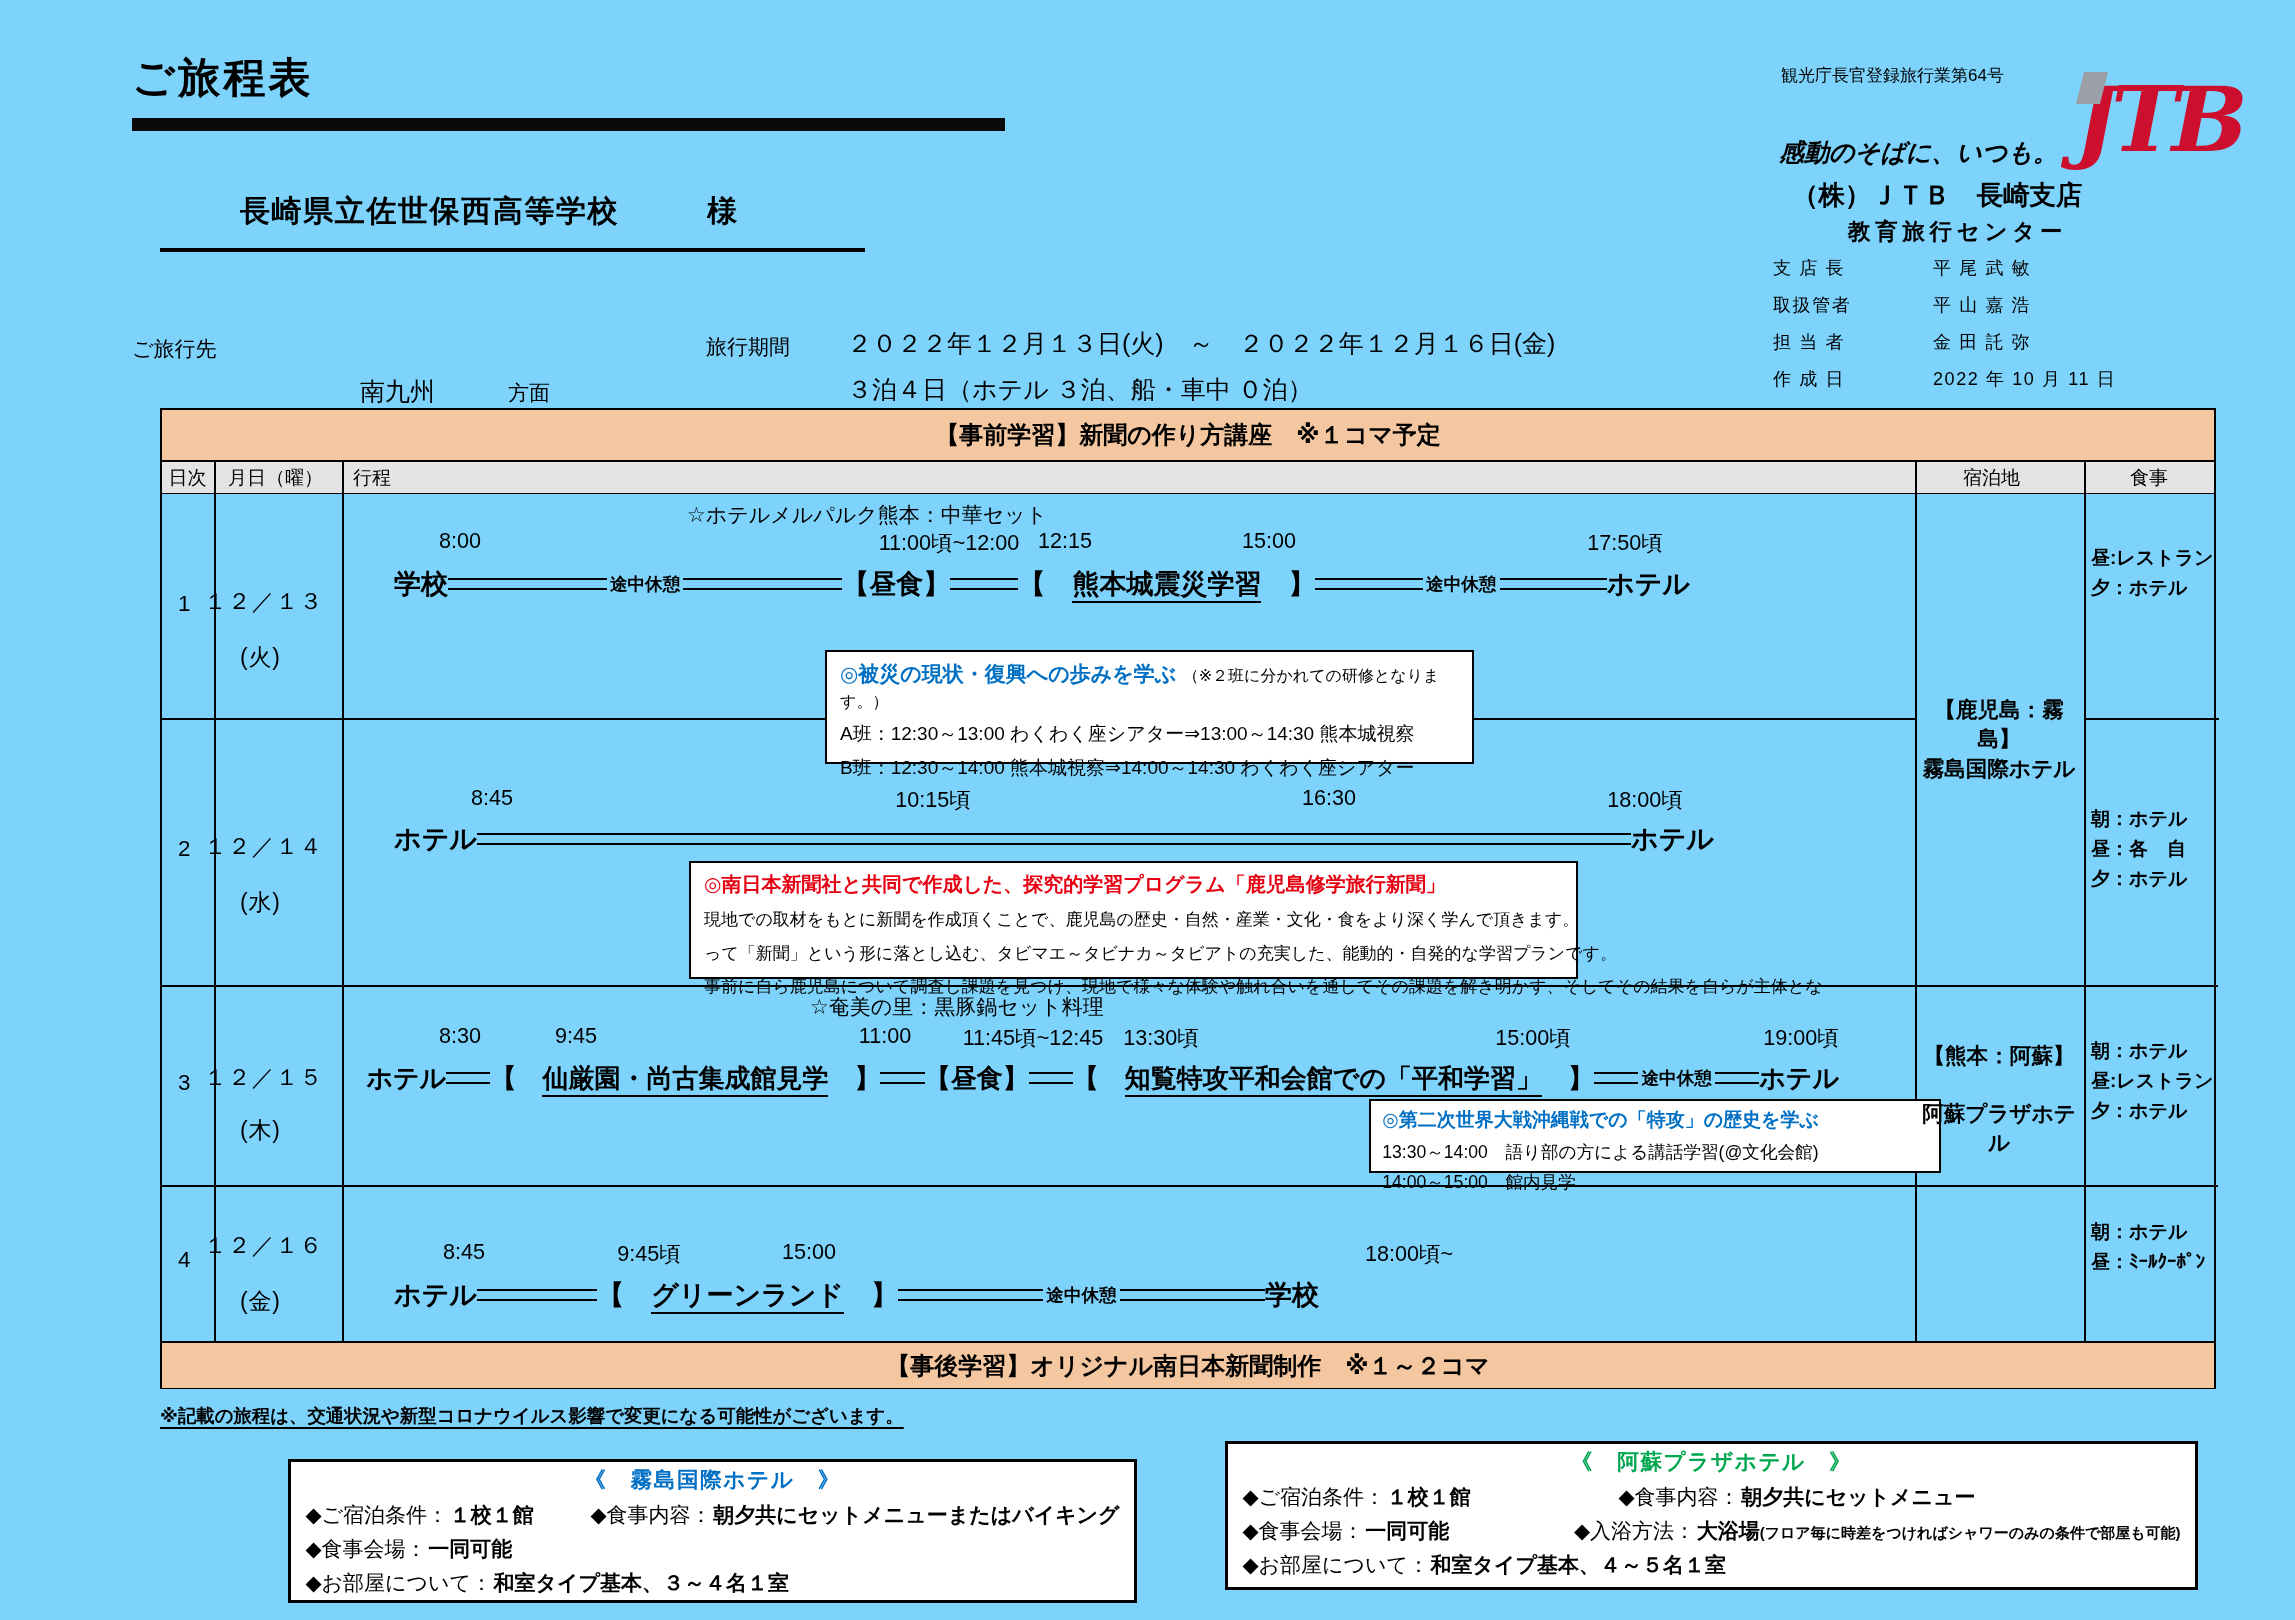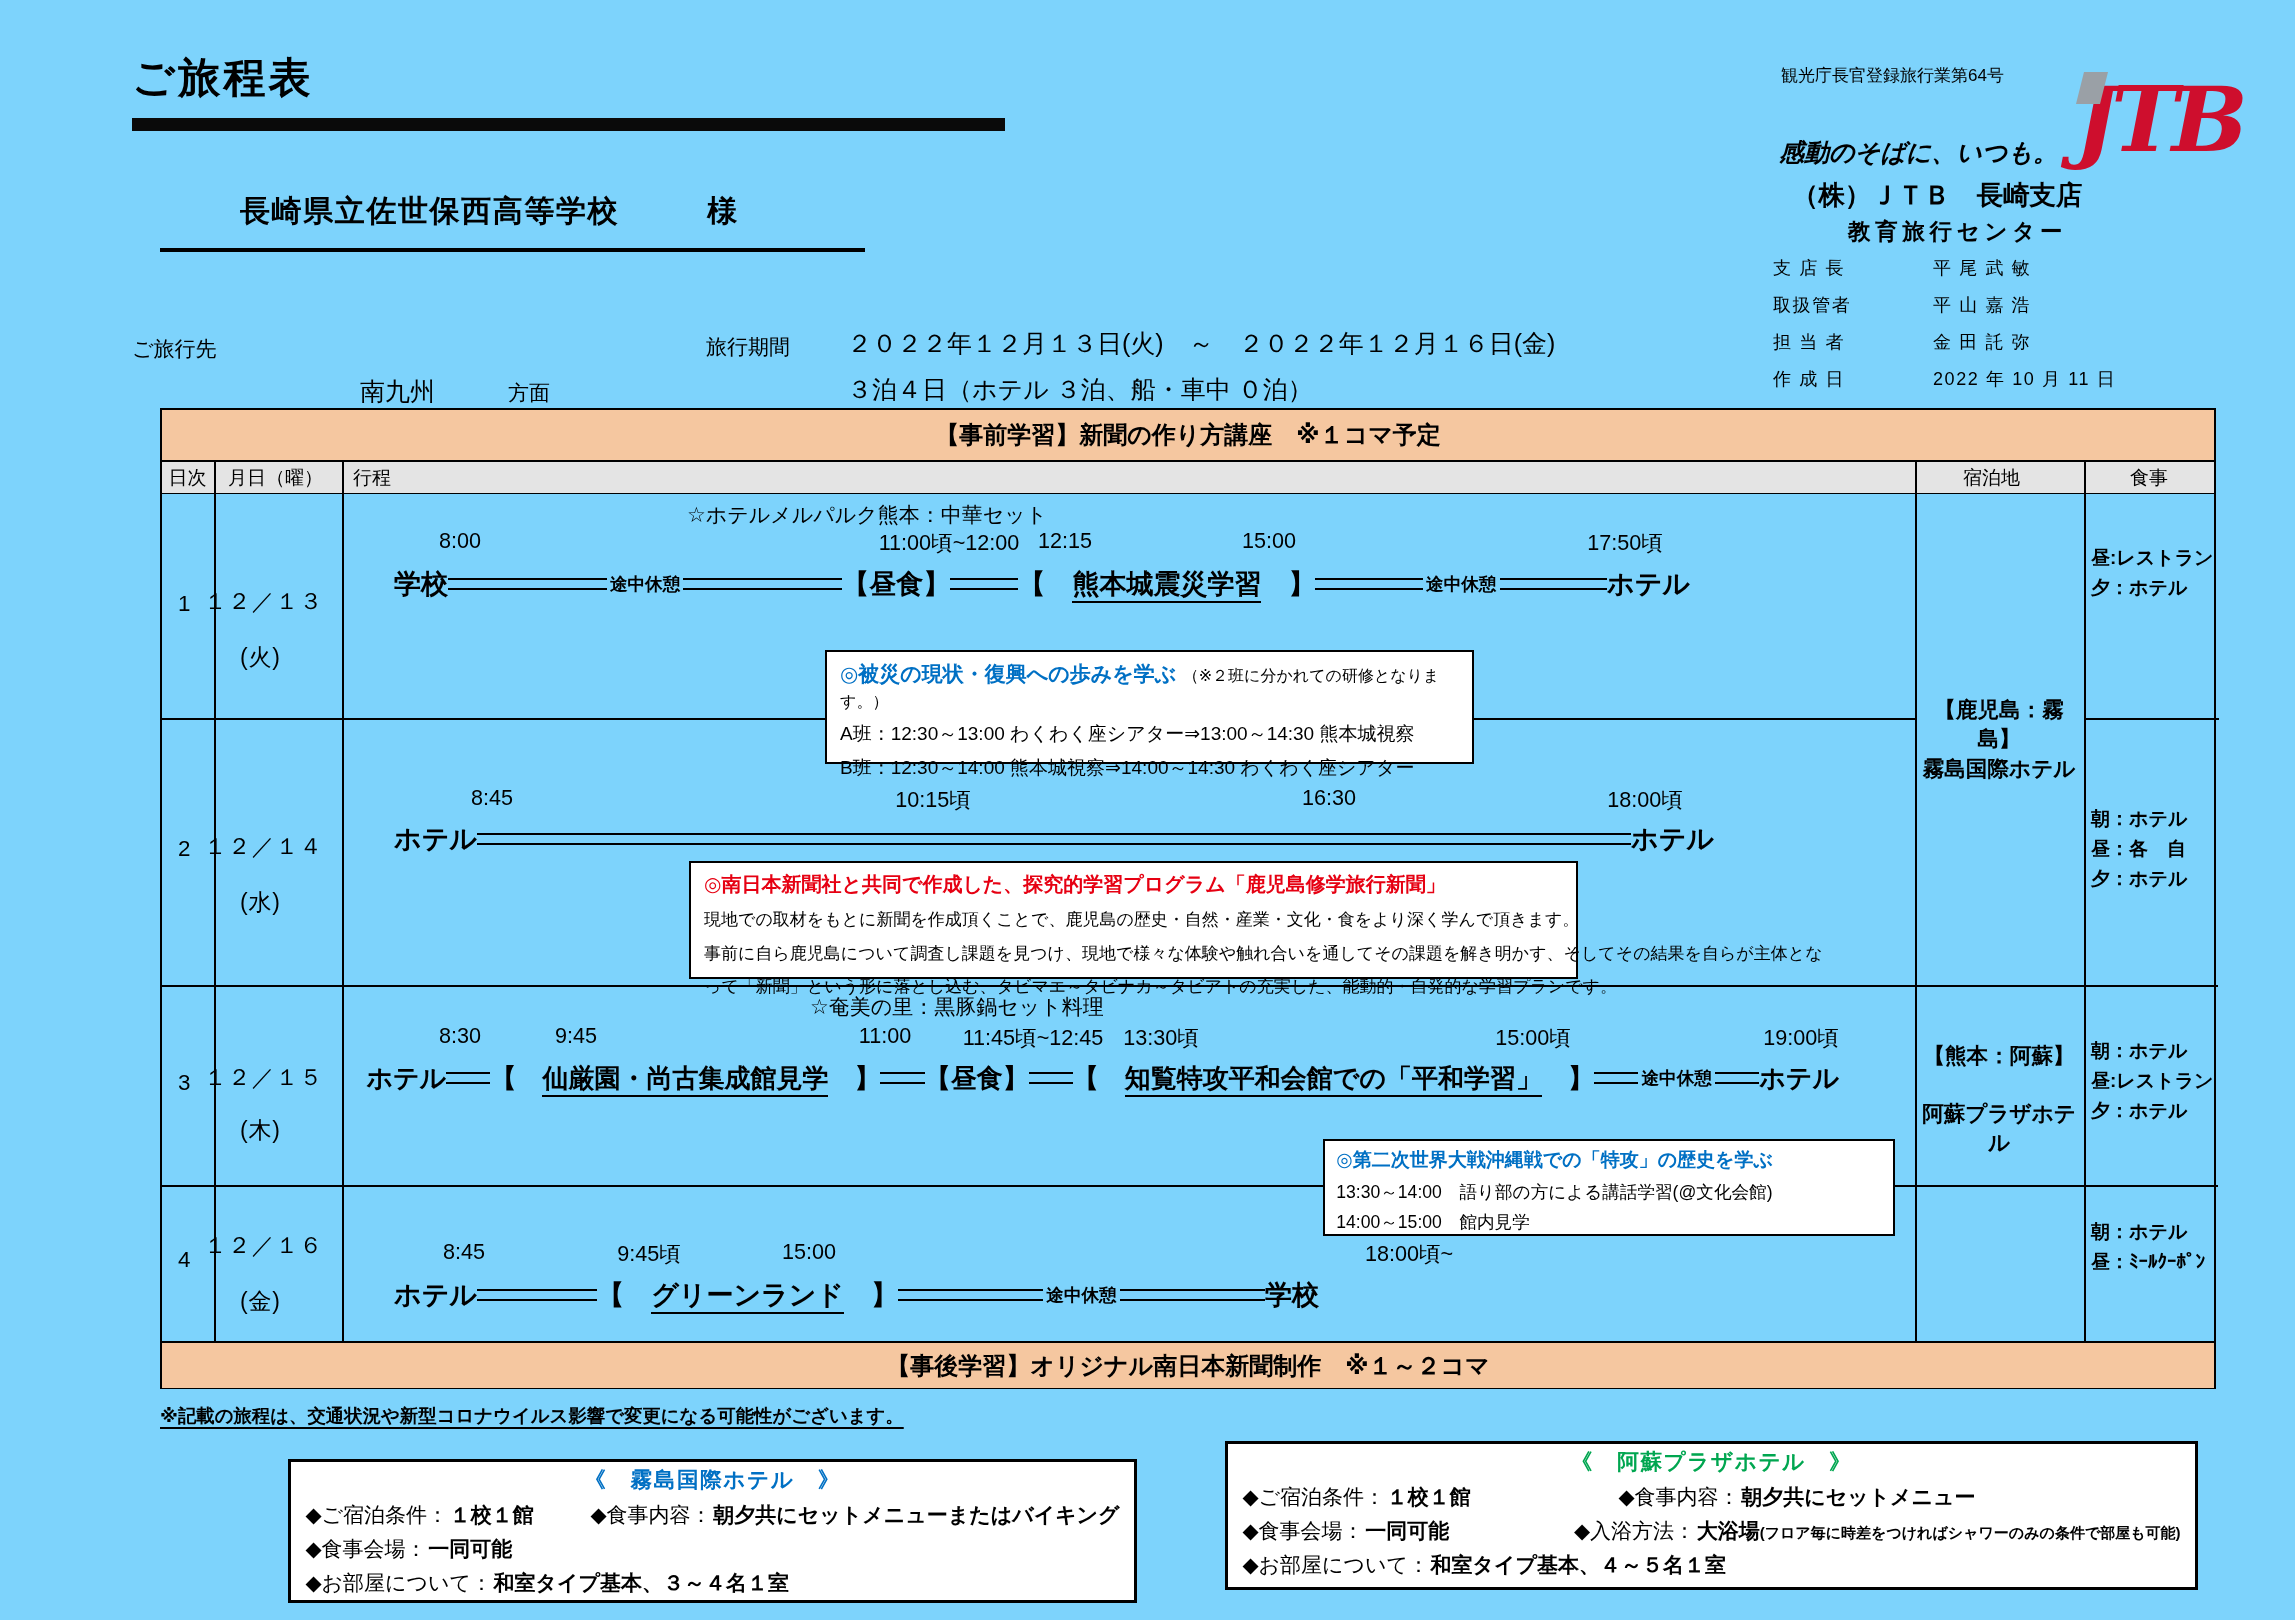--- a/index.html
+++ b/index.html
@@ -208,22 +208,22 @@
       </div>
       <div class="seg" style="flex-grow: 2.7;">
         <div class="ln"></div>
       </div>
       <span class="stn">ホテル</span>
     </div>
   <div class="infobox box-red" style="left:689px;top:861px;width:889px;height:118px;">
     <div class="bt">◎南日本新聞社と共同で作成した、探究的学習プログラム「鹿児島修学旅行新聞」</div>
     <div class="blines">
         <div>現地での取材をもとに新聞を作成頂くことで、鹿児島の歴史・自然・産業・文化・食をより深く学んで頂きます。</div>
+        <div>って「新聞」という形に落とし込む、タビマエ～タビナカ～タビアトの充実した、能動的・自発的な学習プランです。</div>
         <div>事前に自ら鹿児島について調査し課題を見つけ、現地で様々な体験や触れ合いを通してその課題を解き明かす、そしてその結果を自らが主体とな</div>
-        <div>って「新聞」という形に落とし込む、タビマエ～タビナカ～タビアトの充実した、能動的・自発的な学習プランです。</div>
       </div>
   </div>
 
   <div class="abs mealnote" style="left:810px;top:993px;">☆奄美の里：黒豚鍋セット料理</div>
   <div class="times" style="top:1023px;">
       <span class="time" style="left: 460px;">8:30</span>
       <span class="time" style="left: 576px;">9:45</span>
       <span class="time" style="left: 885px;">11:00</span>
       <span class="time" style="left: 1033px;">11:45頃~12:45</span>
       <span class="time" style="left: 1161px;">13:30頃</span>
@@ -244,21 +244,21 @@
         <div class="ln"></div>
       </div>
       <span class="stn">【　<span class="u">知覧特攻平和会館での「平和学習」</span>　】</span>
       <div class="seg" style="flex-grow: 1.6;">
         <div class="ln"></div>
         <span class="lbl">途中休憩</span>
         <div class="ln"></div>
       </div>
       <span class="stn">ホテル</span>
     </div>
-  <div class="infobox box-blue box-small" style="left:1323px;top:1099px;width:572px;height:97px;padding:6.4px 11.2px;margin-top:40px;">
+  <div class="infobox box-blue box-small" style="left:1369px;top:1099px;width:572px;height:74px;padding:6.4px 11.2px;">
     <div class="bt">◎第二次世界大戦沖縄戦での「特攻」の歴史を学ぶ</div>
     <div class="blines">
         <div>13:30～14:00　語り部の方による講話学習(@文化会館)</div>
         <div>14:00～15:00　館内見学</div>
       </div>
   </div>
 
   <div class="times" style="top:1239px;">
       <span class="time" style="left: 464px;">8:45</span>
       <span class="time" style="left: 649px;">9:45頃</span>

